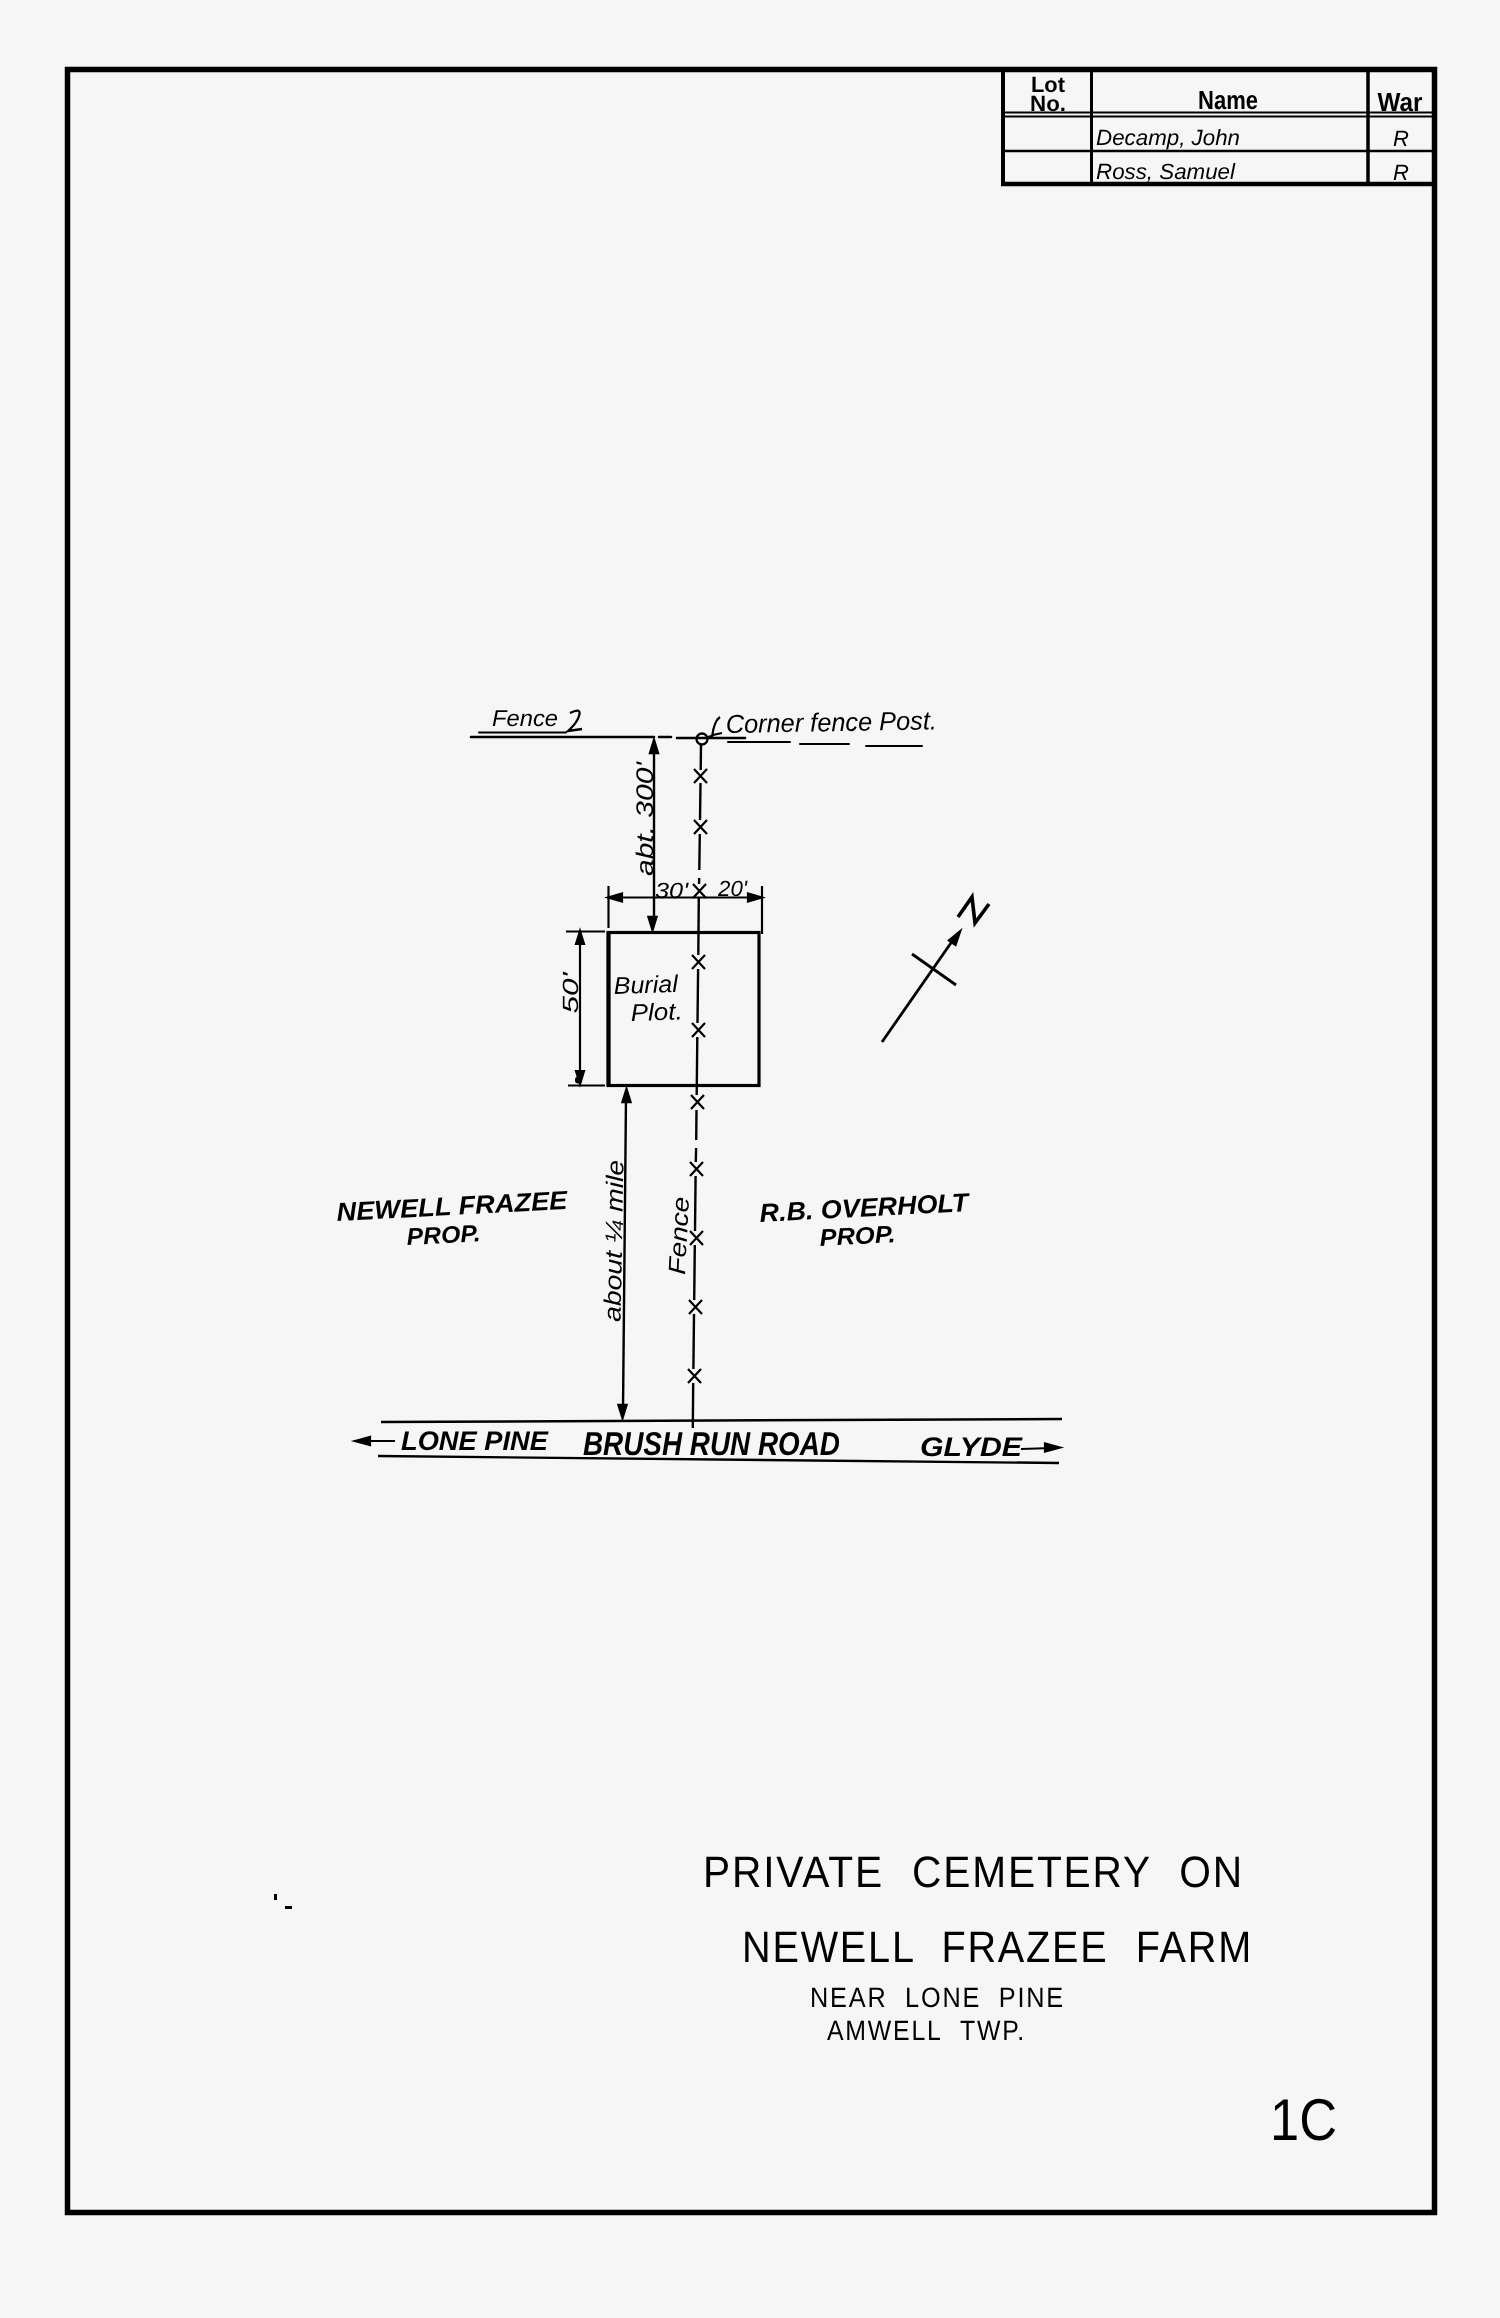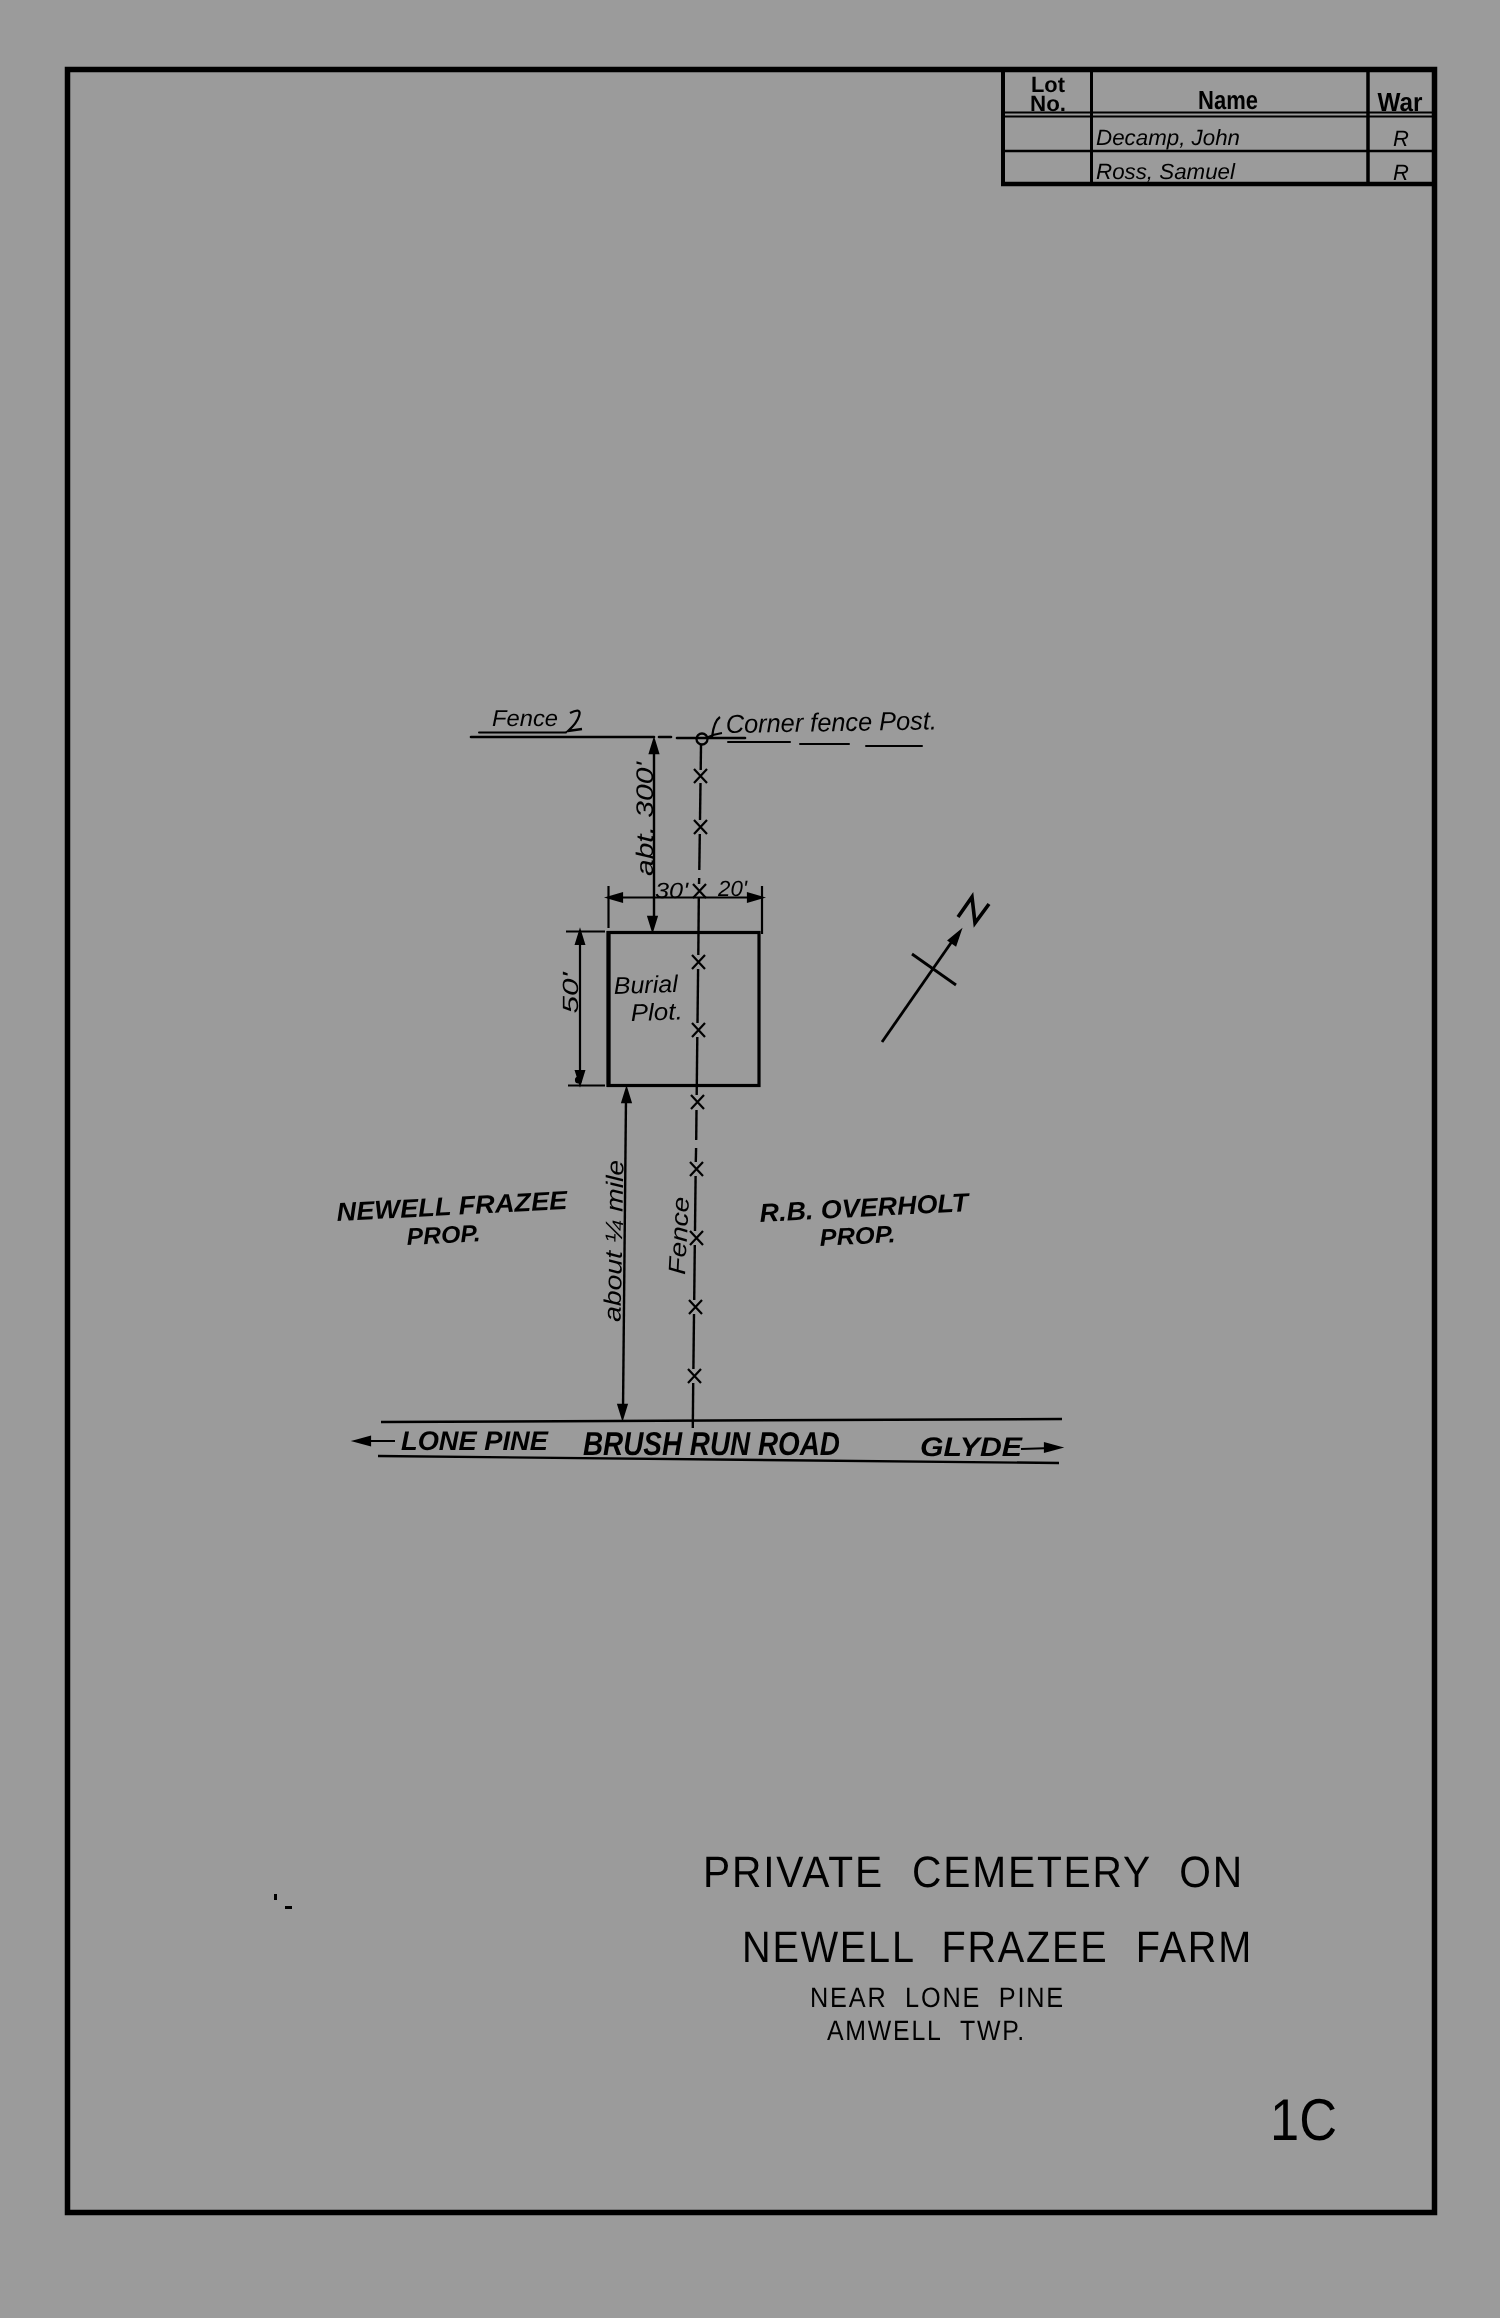--- a/index.html
+++ b/index.html
@@ -1,16 +1,16 @@
 <!DOCTYPE html>
 <html><head>
 <meta charset="utf-8">
 <style>
   html,body{margin:0;padding:0;background:#fff;}
-  .page{position:relative;width:1500px;height:2318px;background:#22c55e;overflow:hidden;}
+  .page{position:relative;width:1500px;height:2318px;background:#fef9c3;overflow:hidden;}
   .page{filter:grayscale(1);}
   svg text{font-family:"Liberation Sans", sans-serif;text-rendering:geometricPrecision;-webkit-font-smoothing:antialiased;}
 </style>
 </head>
 <body>
 <div class="page">
 <svg width="1500" height="2318" viewBox="0 0 1500 2318" xmlns="http://www.w3.org/2000/svg">
 
   <rect x="67.5" y="69.5" width="1367" height="2143" fill="none" stroke="#000" stroke-width="5.5"></rect>
 

